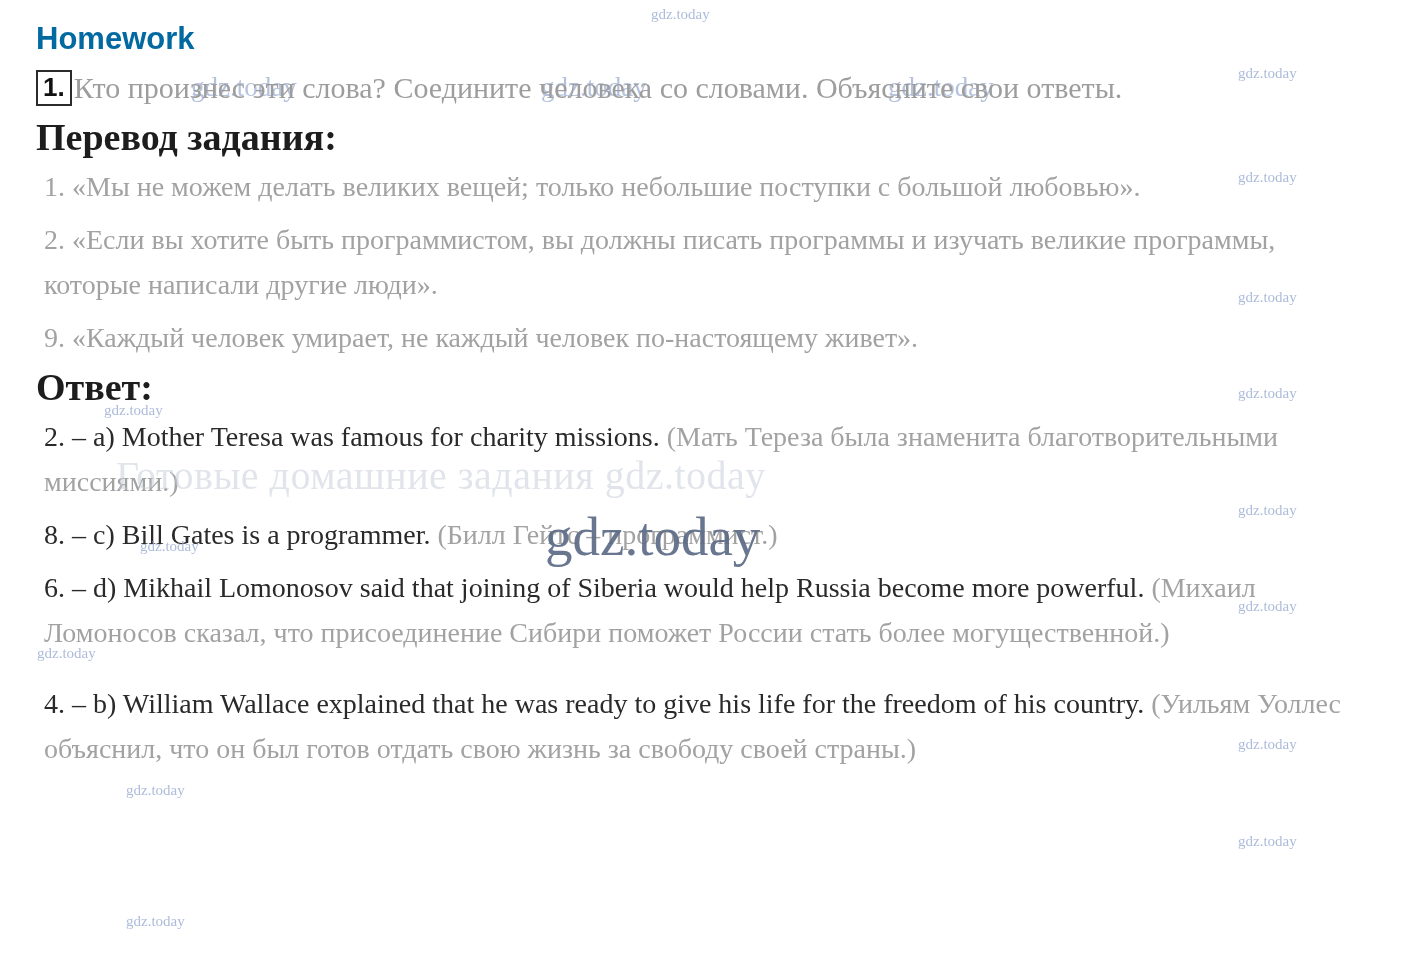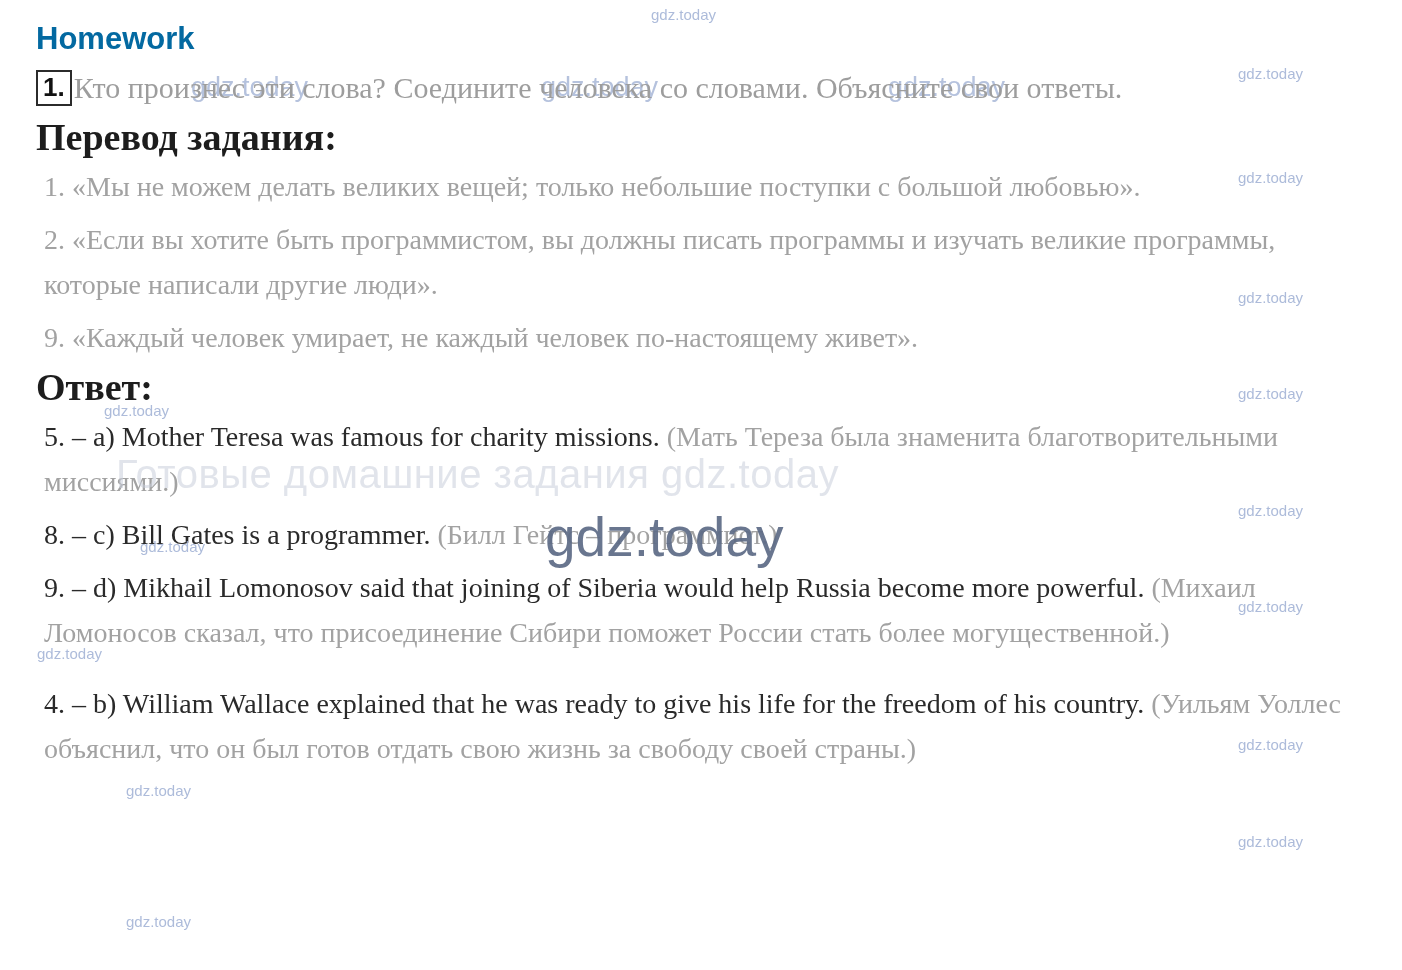--- a/index.html
+++ b/index.html
@@ -81,21 +81,21 @@
   }
 
   .gap {
     height: 10px;
   }
 
   
   .wm {
     position: absolute;
     color: #8fa0c8;
-    font-family: Liberation Sans, sans-serif;
+    font-family: Liberation Serif, serif;
     pointer-events: none;
     white-space: nowrap;
     opacity: 0.75;
     text-align: right;
   }
   .wm-sm {
     font-size: 15px;
     color: #9fb0d4;
     opacity: 0.85;
   }
@@ -150,29 +150,29 @@
   <h2 class="section-head">Перевод задания:</h2>
 
   <p class="para">1. «Мы не можем делать великих вещей; только небольшие поступки с большой любовью».</p>
   <p class="para">2. «Если вы хотите быть программистом, вы должны писать программы и изучать великие программы, которые написали другие люди».</p>
   <p class="para">9. «Каждый человек умирает, не каждый человек по-настоящему живет».</p>
 
   <h2 class="section-head">Ответ:</h2>
 
   <div class="answers">
     <p class="para">
-      <span class="eng">5. – a) Mother Teresa was famous for charity missions.</span>
+      <span class="eng">2. – a) Mother Teresa was famous for charity missions.</span>
       <span class="rus">(Мать Тереза была знаменита благотворительными миссиями.)</span>
     </p>
     <p class="para">
       <span class="eng">8. – c) Bill Gates is a programmer.</span>
       <span class="rus">(Билл Гейтс – программист.)</span>
     </p>
     <p class="para">
-      <span class="eng">9. – d) Mikhail Lomonosov said that joining of Siberia would help Russia become more powerful.</span>
+      <span class="eng">6. – d) Mikhail Lomonosov said that joining of Siberia would help Russia become more powerful.</span>
       <span class="rus">(Михаил Ломоносов сказал, что присоединение Сибири поможет России стать более могущественной.)</span>
     </p>
     <div class="gap"></div>
     <p class="para">
       <span class="eng">4. – b) William Wallace explained that he was ready to give his life for the freedom of his country.</span>
       <span class="rus">(Уильям Уоллес объяснил, что он был готов отдать свою жизнь за свободу своей страны.)</span>
     </p>
   </div>
 
 </div>

